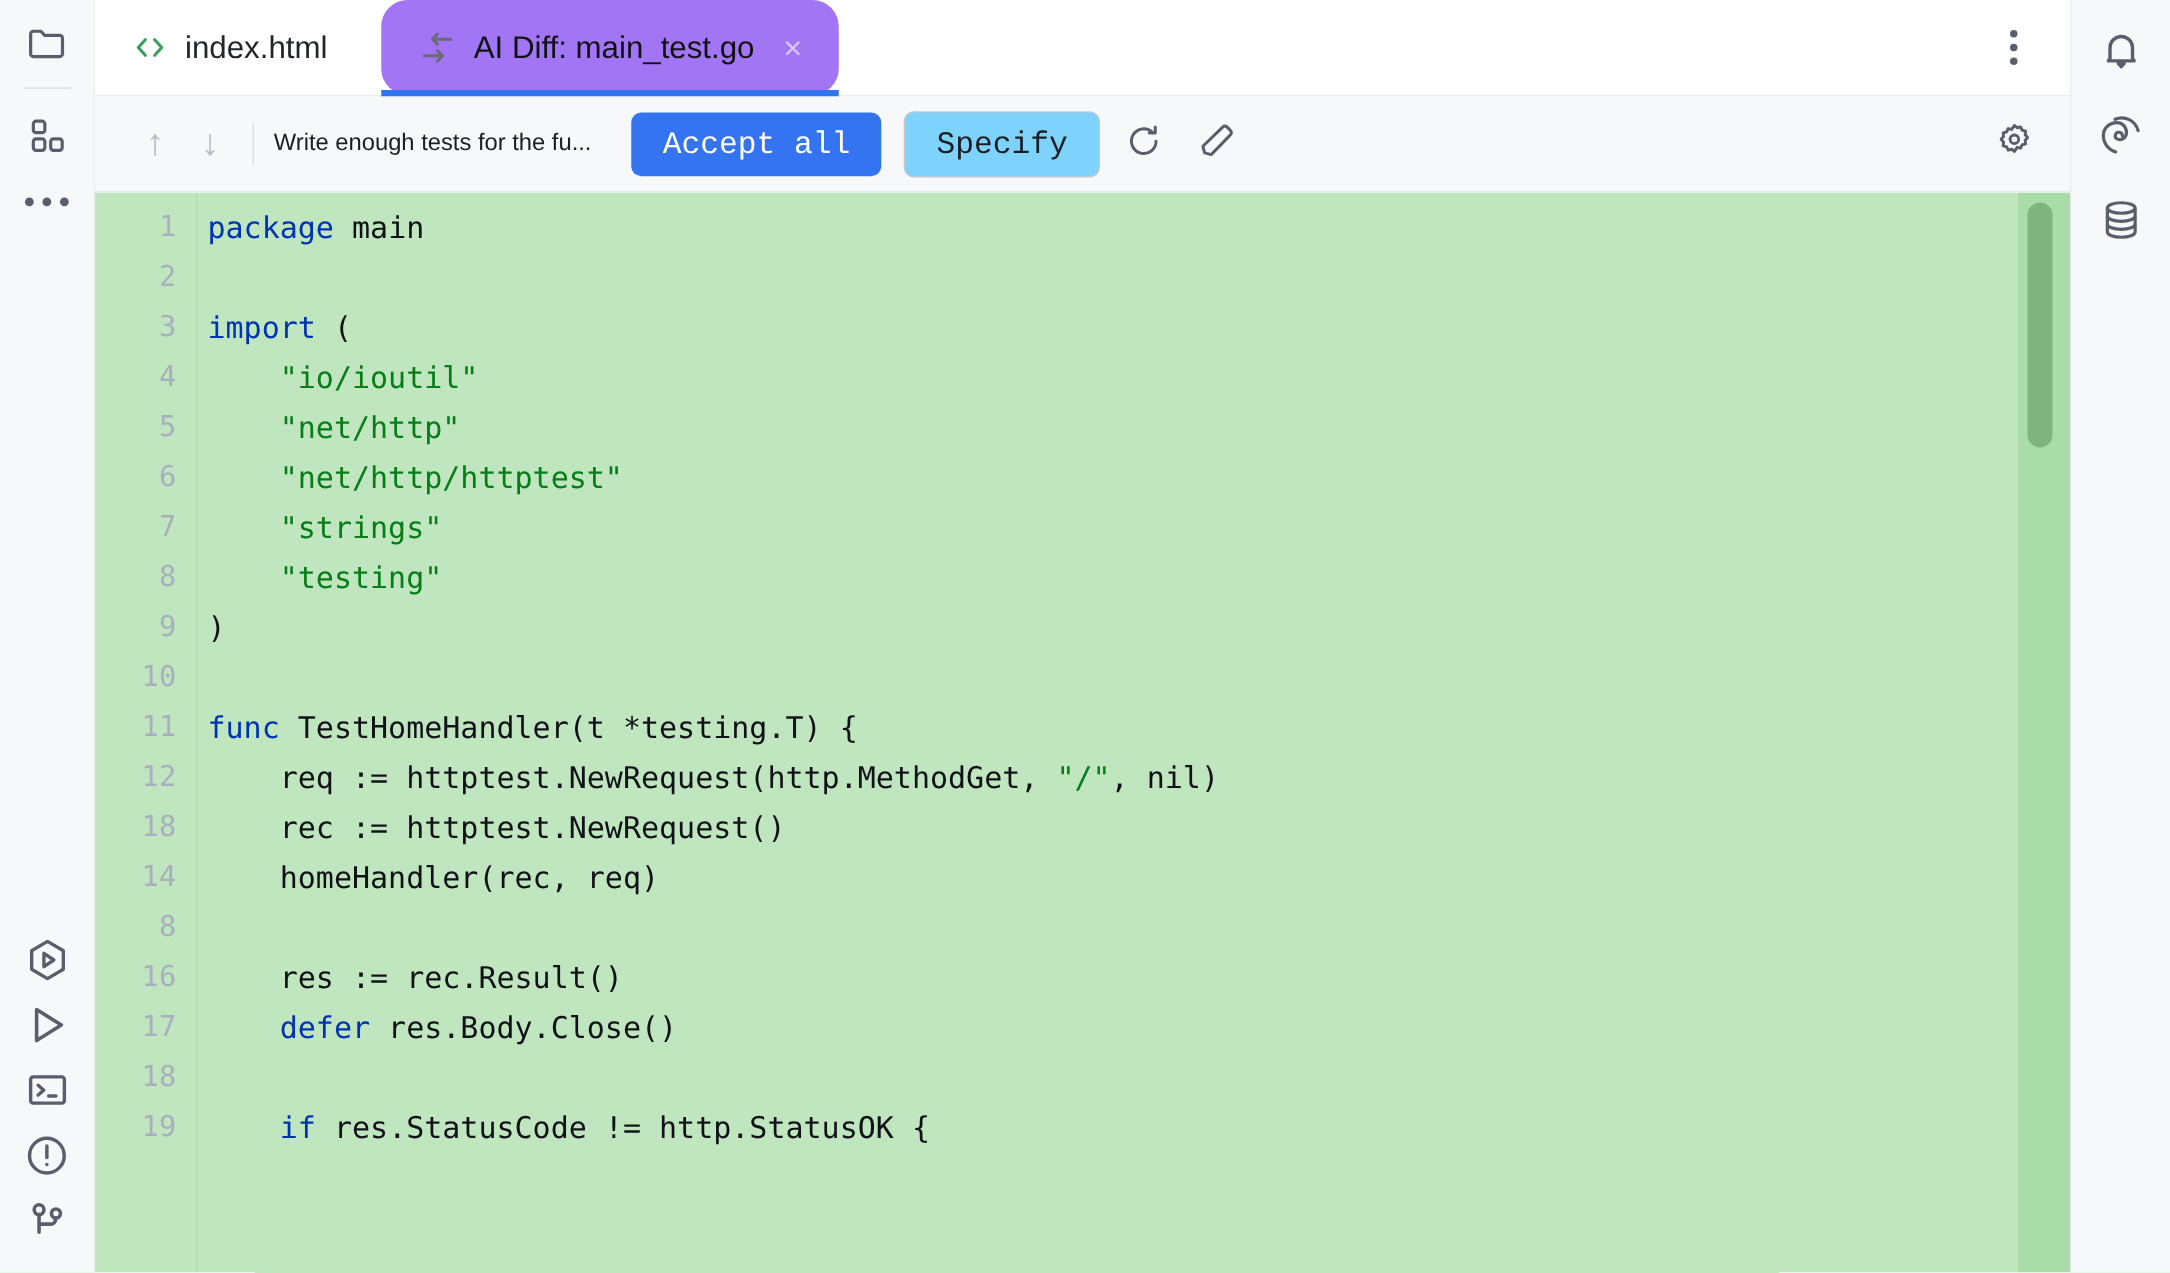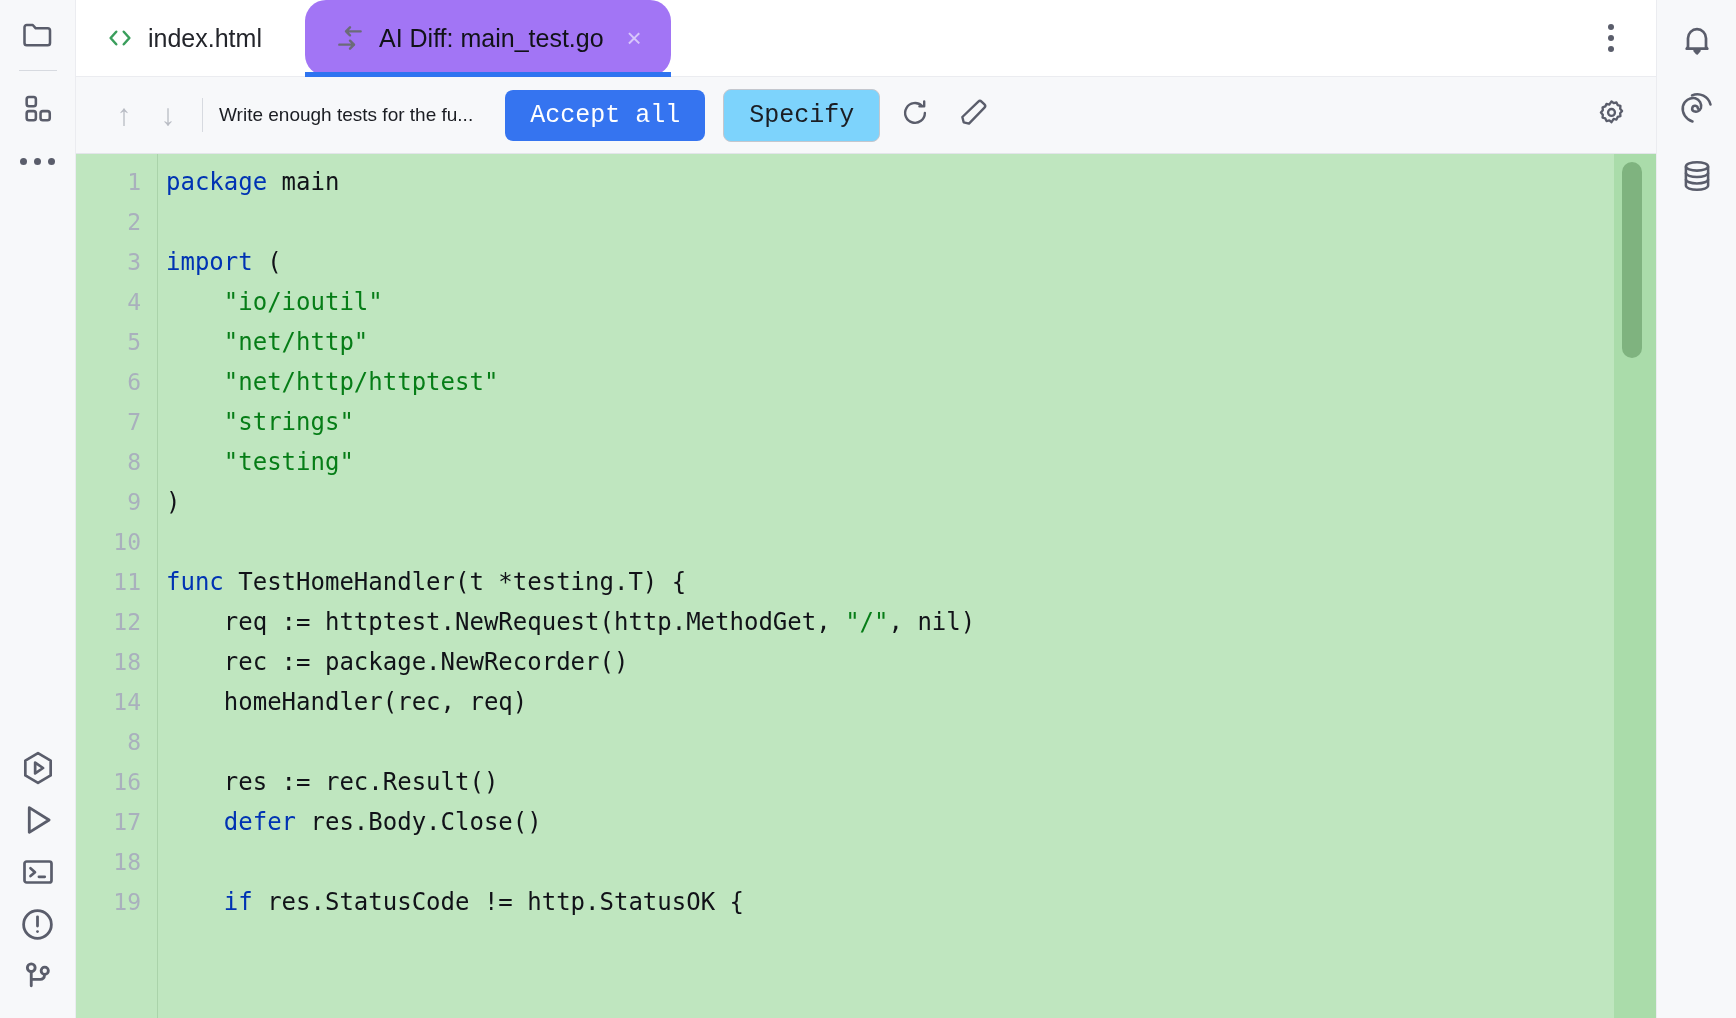--- a/index.html
+++ b/index.html
@@ -392,21 +392,21 @@
           <div class="code-line"><span class="kw">import</span><span> (</span></div>
           <div class="code-line"><span>    </span><span class="str">"io/ioutil"</span></div>
           <div class="code-line"><span>    </span><span class="str">"net/http"</span></div>
           <div class="code-line"><span>    </span><span class="str">"net/http/httptest"</span></div>
           <div class="code-line"><span>    </span><span class="str">"strings"</span></div>
           <div class="code-line"><span>    </span><span class="str">"testing"</span></div>
           <div class="code-line"><span>)</span></div>
           <div class="code-line">&nbsp;</div>
           <div class="code-line"><span class="kw">func</span><span> TestHomeHandler(t *testing.T) {</span></div>
           <div class="code-line"><span>    req := httptest.NewRequest(http.MethodGet, </span><span class="str">"/"</span><span>, nil)</span></div>
-          <div class="code-line"><span>    rec := package.NewRecorder()</span></div>
+          <div class="code-line"><span>    rec := httptest.NewRequest()</span></div>
           <div class="code-line"><span>    homeHandler(rec, req)</span></div>
           <div class="code-line">&nbsp;</div>
           <div class="code-line"><span>    res := rec.Result()</span></div>
           <div class="code-line"><span>    </span><span class="kw">defer</span><span> res.Body.Close()</span></div>
           <div class="code-line">&nbsp;</div>
           <div class="code-line"><span>    </span><span class="kw">if</span><span> res.StatusCode != http.StatusOK {</span></div>
         </div>
       <div class="right-gutter">
         <div class="scroll-thumb"></div>
       </div>

